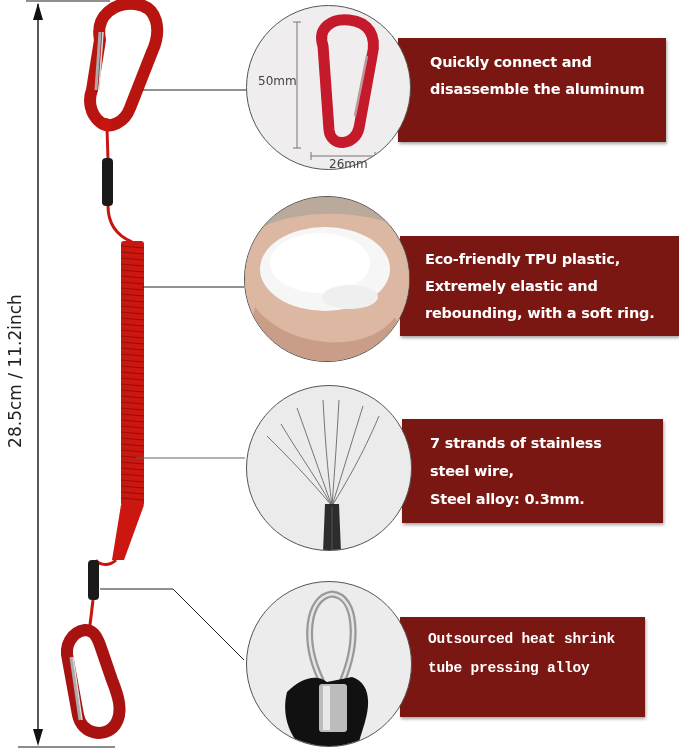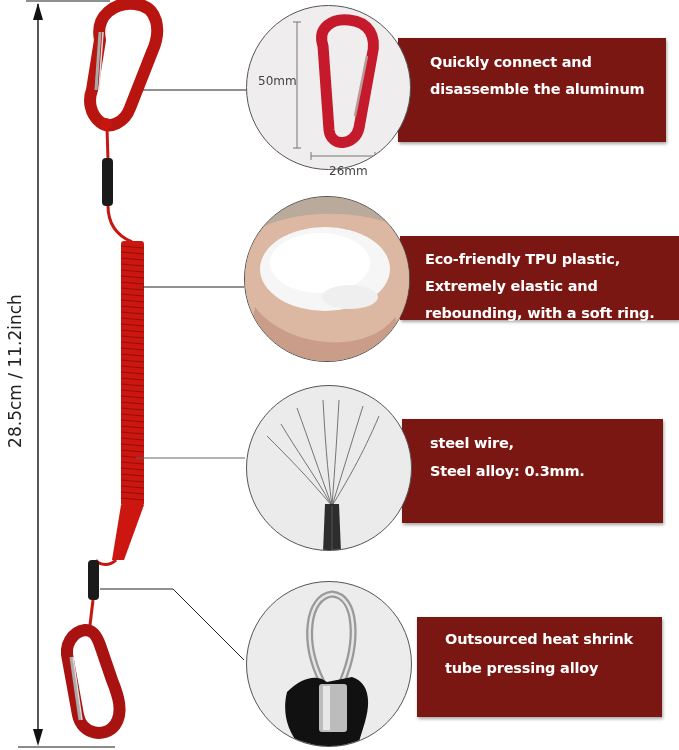--- a/index.html
+++ b/index.html
@@ -124,59 +124,60 @@
     <line x1="46" y1="16" x2="54" y2="16" stroke="#777" stroke-width="1"></line>
     <line x1="46" y1="142" x2="54" y2="142" stroke="#777" stroke-width="1"></line>
     <line x1="64" y1="150" x2="128" y2="150" stroke="#777" stroke-width="1"></line>
     <line x1="64" y1="146" x2="64" y2="154" stroke="#777" stroke-width="1"></line>
     <line x1="128" y1="146" x2="128" y2="154" stroke="#777" stroke-width="1"></line>
     <path d="M76,40 C70,22 85,12 102,14 C122,16 130,30 125,50 L112,122 C108,140 84,142 82,124 Z" fill="none" stroke="#c41a2c" stroke-width="11" stroke-linejoin="round"></path>
     <line x1="120" y1="50" x2="108" y2="110" stroke="#b99" stroke-width="2.5"></line>
   </svg>
 </div>
 <div class="small-dim" style="left:258px; top:74px;">50mm</div>
-<div class="small-dim" style="left:329px; top:157px;margin-top:7px;">26mm</div>
+<div class="small-dim" style="left:329px; top:157px;">26mm</div>
 
-<div class="panel" style="left:400px; top:236px; width:279px; height:84px; padding:10px 0 0 25px;">
+<div class="panel" style="left:400px; top:236px; width:279px; height:100px; padding:10px 0 0 25px;">
   <span class="line">Eco-friendly TPU plastic,</span>
   <span class="line">Extremely elastic and</span>
   <span class="line">rebounding, with a soft ring.</span>
 </div>
 <div class="circle" style="left:244px; top:196px; width:166px; height:166px; background:#b8a79a;">
   <svg width="166" height="166">
     <rect width="166" height="166" fill="#b9aa9c"></rect>
     <path d="M0,40 C40,10 120,10 166,35 L166,120 C120,160 40,160 0,120 Z" fill="#dcb7a2"></path>
     <path d="M10,110 C40,150 120,160 150,120 L166,166 L0,166 Z" fill="#c99d87"></path>
     <ellipse cx="80" cy="72" rx="65" ry="42" fill="#f6f6f6"></ellipse>
     <ellipse cx="75" cy="66" rx="50" ry="30" fill="#ffffff"></ellipse>
     <ellipse cx="105" cy="100" rx="28" ry="12" fill="#efefef"></ellipse>
   </svg>
 </div>
 
 <div class="panel" style="left:402px; top:419px; width:261px; height:104px; padding:10px 0 0 28px; line-height:28px;">
+  <span class="line">7 strands of stainless</span>
   <span class="line">steel wire,</span>
   <span class="line">Steel alloy: 0.3mm.</span>
 </div>
 <div class="circle" style="left:246px; top:385px; width:166px; height:166px; background:#ebebeb;">
   <svg width="166" height="166">
     <g stroke="#666" stroke-width="0.9" fill="none">
       <path d="M85,120 C60,90 40,70 20,50"></path>
       <path d="M85,120 C65,85 50,65 34,38"></path>
       <path d="M85,120 C72,85 62,55 50,22"></path>
       <path d="M85,120 C80,80 78,50 76,14"></path>
       <path d="M85,120 C88,80 90,50 92,14"></path>
       <path d="M85,120 C96,85 105,55 116,20"></path>
       <path d="M85,120 C100,95 115,70 132,30"></path>
     </g>
     <path d="M78,118 L92,118 L94,166 L76,166 Z" fill="#2d2d2d"></path>
     <line x1="85" y1="120" x2="85" y2="166" stroke="#555" stroke-width="1"></line>
   </svg>
 </div>
 
-<div class="panel" style="left:417px; top:617px; width:245px; height:100px; padding:8px 0 0 28px; line-height:29px;">
+<div class="panel" style="left:400px; top:617px; width:245px; height:100px; padding:8px 0 0 28px; line-height:29px;font-family:Liberation Mono, monospace;">
   <span class="line">Outsourced heat shrink</span>
   <span class="line">tube pressing alloy</span>
 </div>
 <div class="circle" style="left:246px; top:581px; width:166px; height:166px; background:#ececec;">
   <svg width="166" height="166">
     <path d="M75,100 C55,60 60,15 85,12 C110,14 112,60 95,100" fill="none" stroke="#999" stroke-width="7"></path>
     <path d="M75,100 C55,60 60,15 85,12 C110,14 112,60 95,100" fill="none" stroke="#e5e5e5" stroke-width="2.5"></path>
     <path d="M40,110 C55,95 70,92 80,100 L105,95 C120,100 125,115 118,140 L110,166 L55,166 C40,150 35,130 40,110 Z" fill="#111"></path>
     <rect x="72" y="102" width="28" height="48" rx="3" fill="#bcbcbc"></rect>
     <rect x="76" y="104" width="7" height="44" fill="#e8e8e8"></rect>

